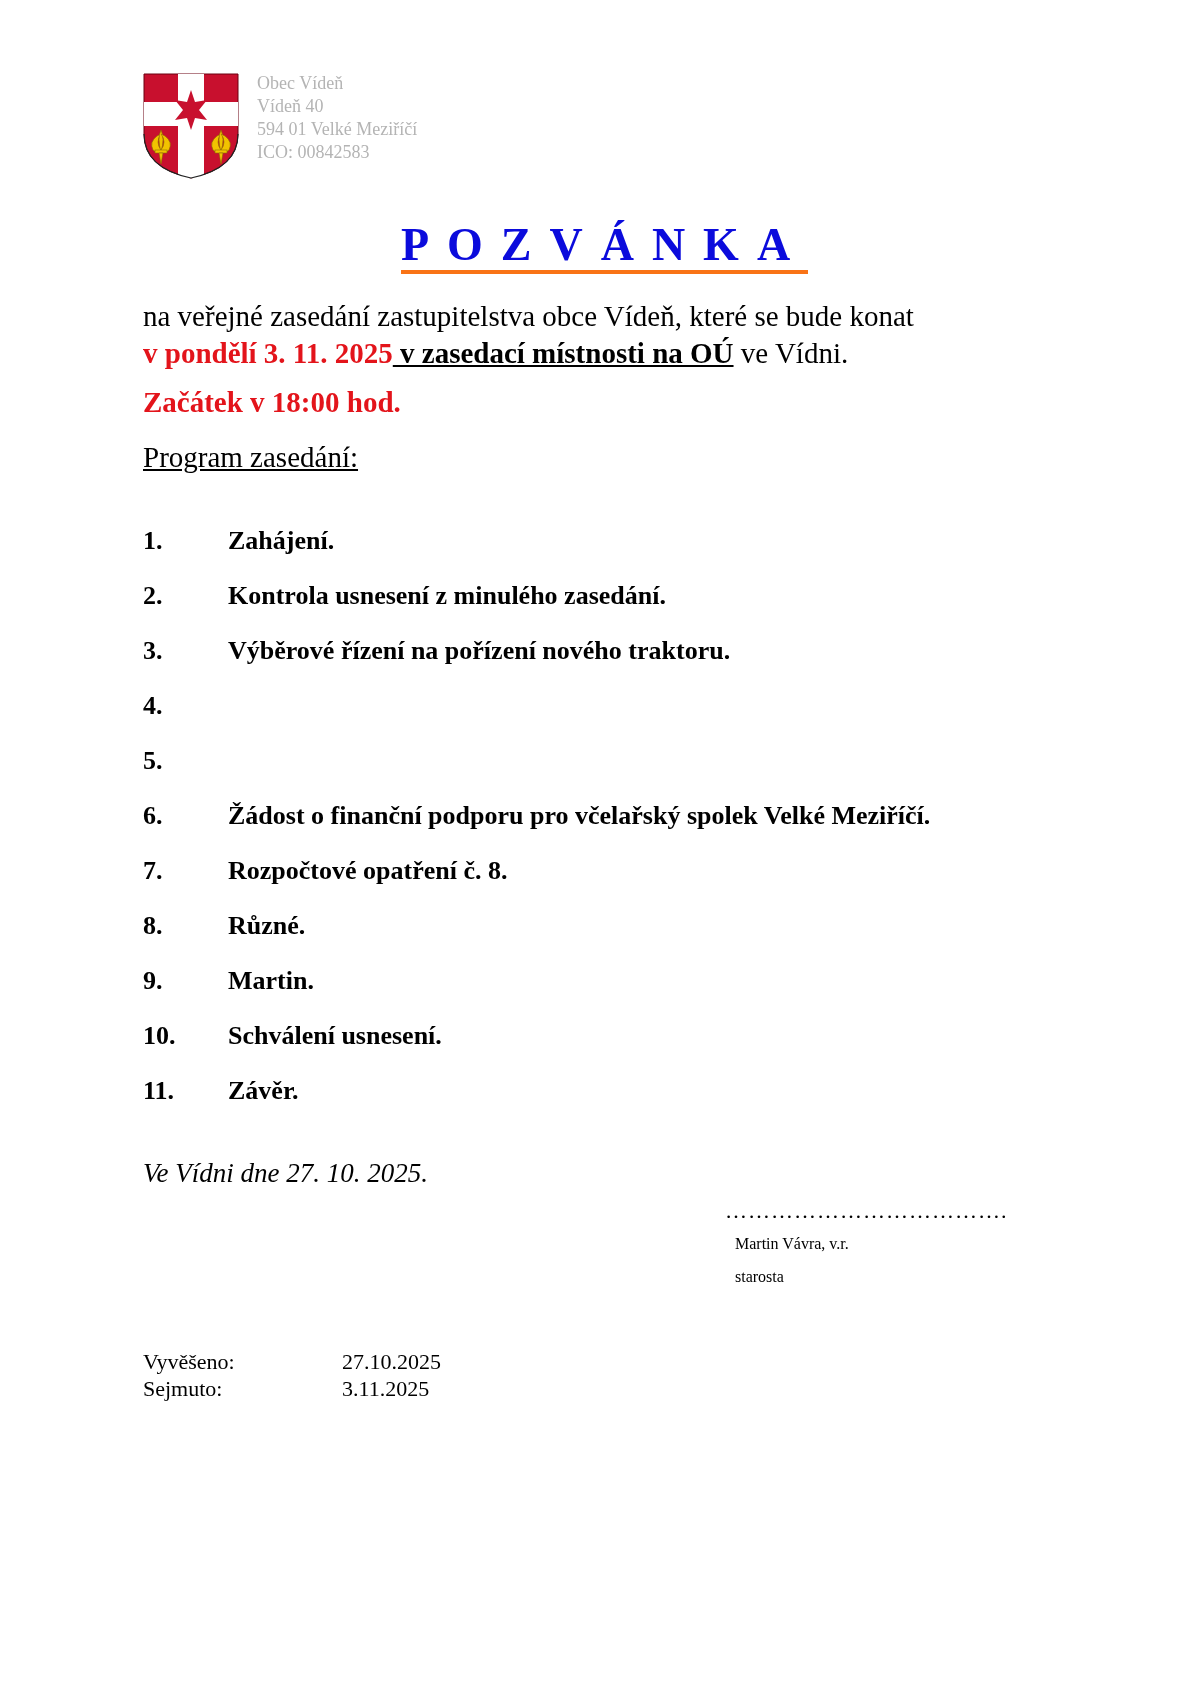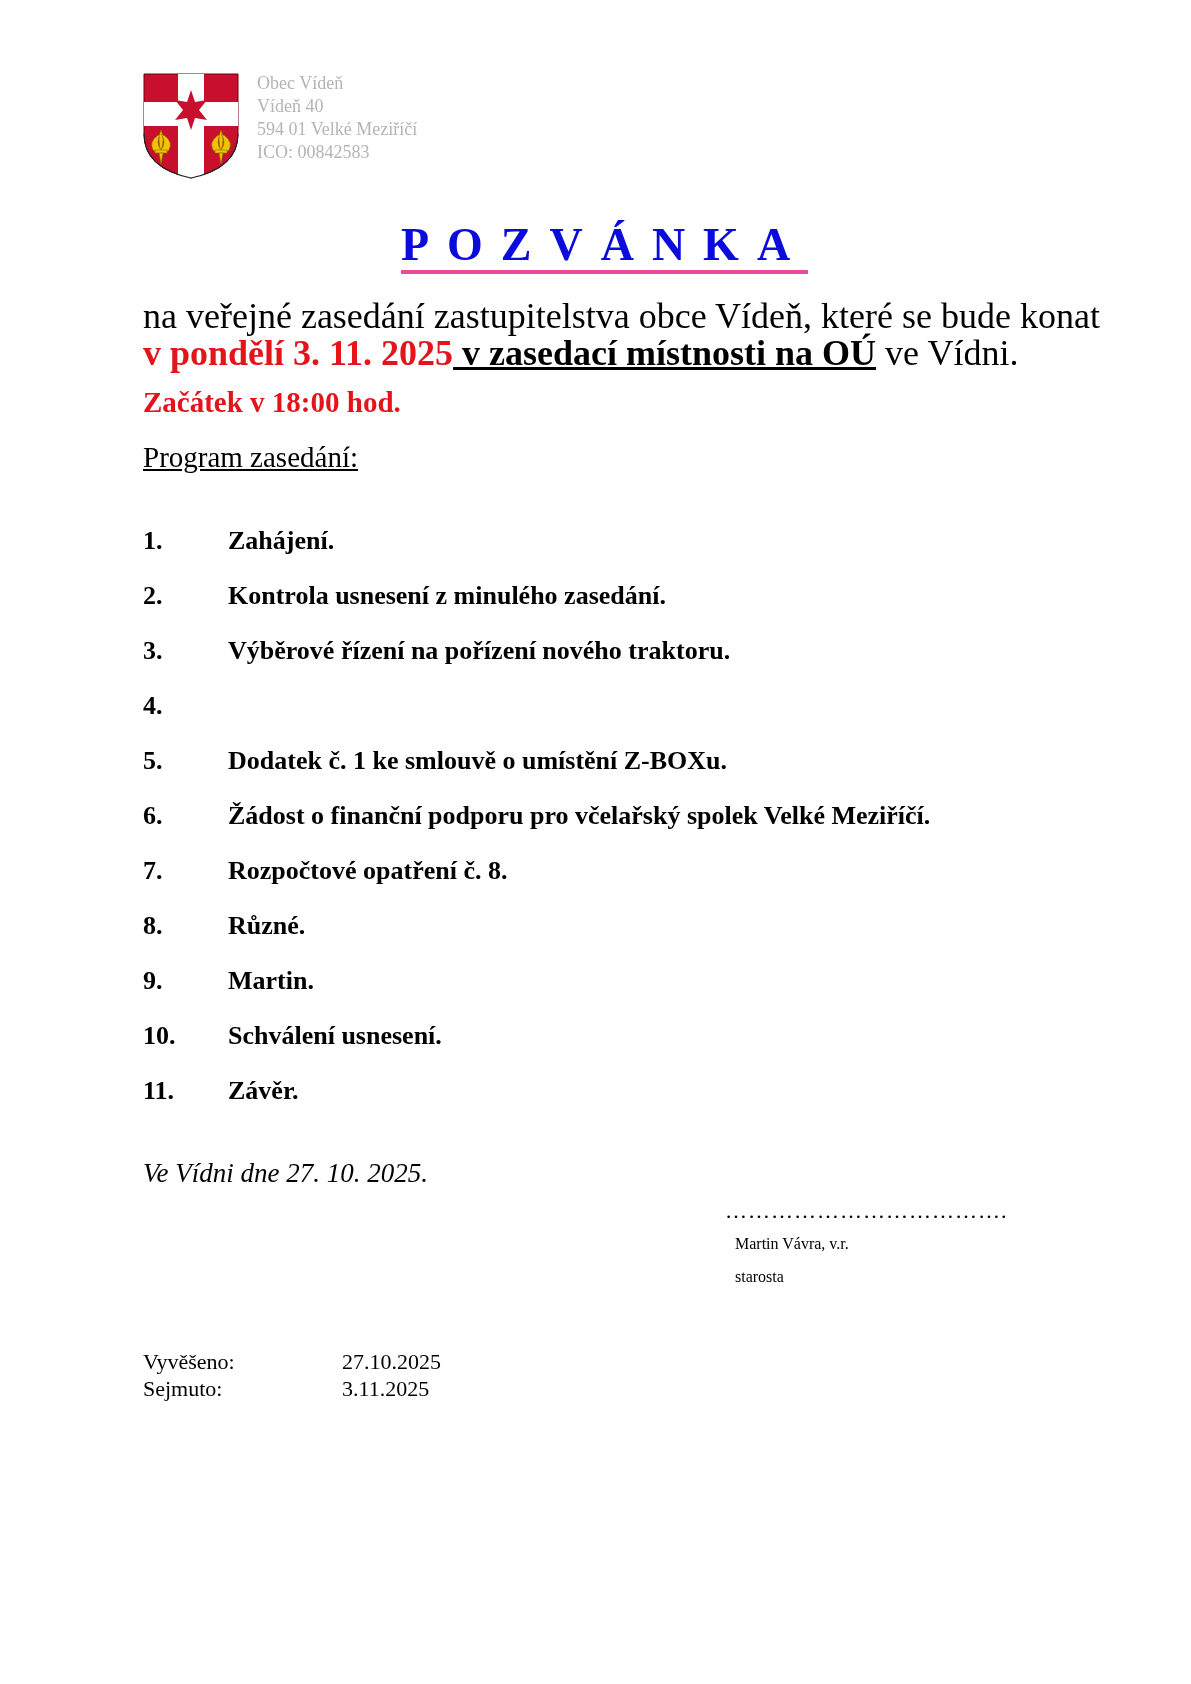--- a/index.html
+++ b/index.html
@@ -4,22 +4,22 @@
   <style>
     html, body { margin: 0; padding: 0; background: #ffffff; }
     body { width: 1191px; height: 1684px; position: relative; overflow: hidden;
            font-family: "Liberation Serif", "DejaVu Serif", serif; color: #000; }
     .abs { position: absolute; }
     .crest { left: 142px; top: 72px; width: 98px; height: 108px; }
     .hdr { left: 257px; top: 72px; font-size: 18px; line-height: 23px; color: #b4b4b4; }
     .hdr .name { font-weight: normal; }
     .title { left: 0; width: 1191px; top: 218px; text-align: center; }
     .title span { font-size: 46px; font-weight: bold; color: #0b0bdc; letter-spacing: 18px;
-                  border-bottom: 4px solid #ec4899; padding-bottom: 0px; margin-right: -18px; }
-    .intro { left: 143px; top: 298px; font-size: 36px; line-height: 37px; }
+                  border-bottom: 4px solid #f97316; padding-bottom: 0px; margin-right: -18px; }
+    .intro { left: 143px; top: 298px; font-size: 29px; line-height: 37px; }
     .red { color: #e3141b; font-weight: bold; }
     .bold { font-weight: bold; text-decoration: underline; }
     .start { left: 143px; top: 386px; font-size: 29px; font-weight: bold; color: #e3141b; }
     .prog { left: 143px; top: 441px; font-size: 29px; text-decoration: underline; text-align: right; }
     .agenda { left: 143px; top: 526px; font-size: 26px; font-weight: bold; }
     .agenda .row { height: 55px; display: flex; align-items: flex-start; }
     .agenda .num { width: 85px; }
     .place { left: 143px; top: 1158px; font-size: 27px; font-style: italic; }
     .dots { left: 725px; top: 1198px; font-size: 22px; letter-spacing: 1px; }
     .signer { left: 735px; width: 300px; top: 1227px; text-align: left; font-size: 16px; line-height: 33px; }
@@ -81,21 +81,20 @@
     </div>
   <div class="row">
       <span class="num">3.</span>
       <span>Výběrové řízení na pořízení nového traktoru.</span>
     </div>
   <div class="row">
       <span class="num">4.</span>
     </div>
   <div class="row">
       <span class="num">5.</span>
-      <span>Dodatek č. 1 ke smlouvě o umístění Z-BOXu.</span>
     </div>
   <div class="row">
       <span class="num">6.</span>
       <span>Žádost o finanční podporu pro včelařský spolek Velké Meziříčí.</span>
     </div>
   <div class="row">
       <span class="num">7.</span>
       <span>Rozpočtové opatření č. 8.</span>
     </div>
   <div class="row">

